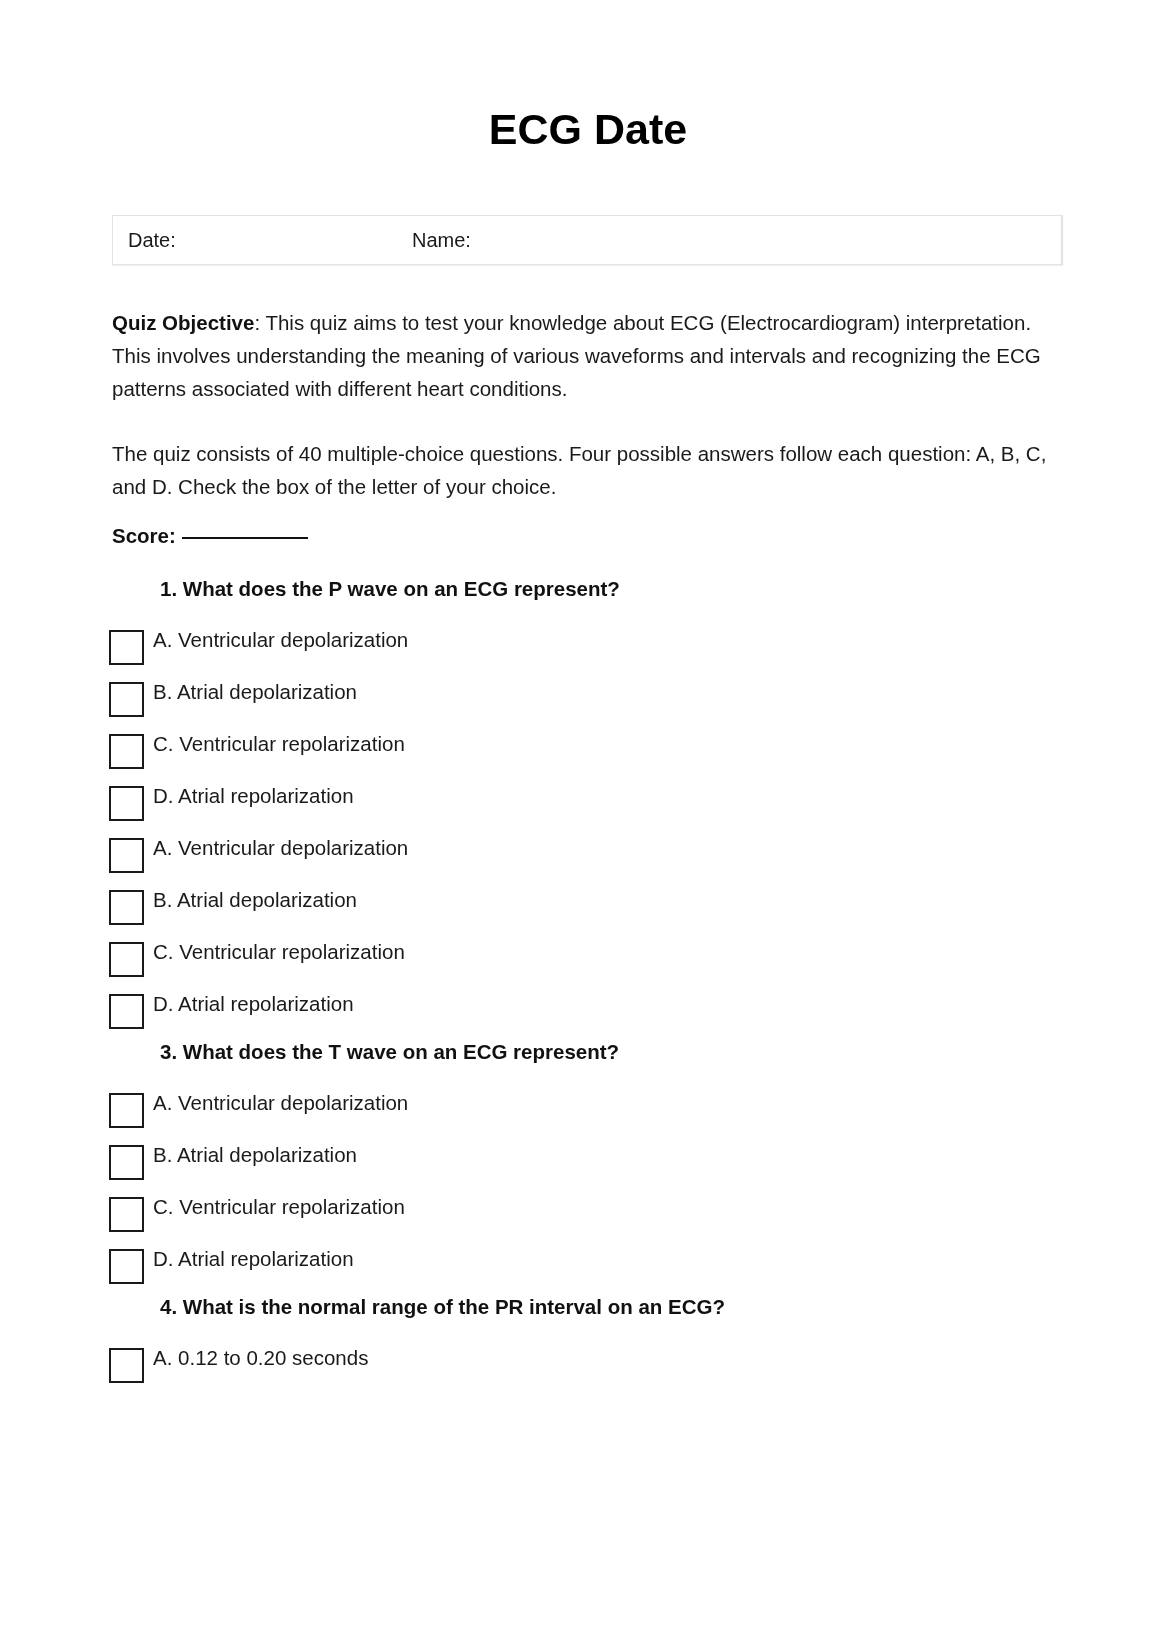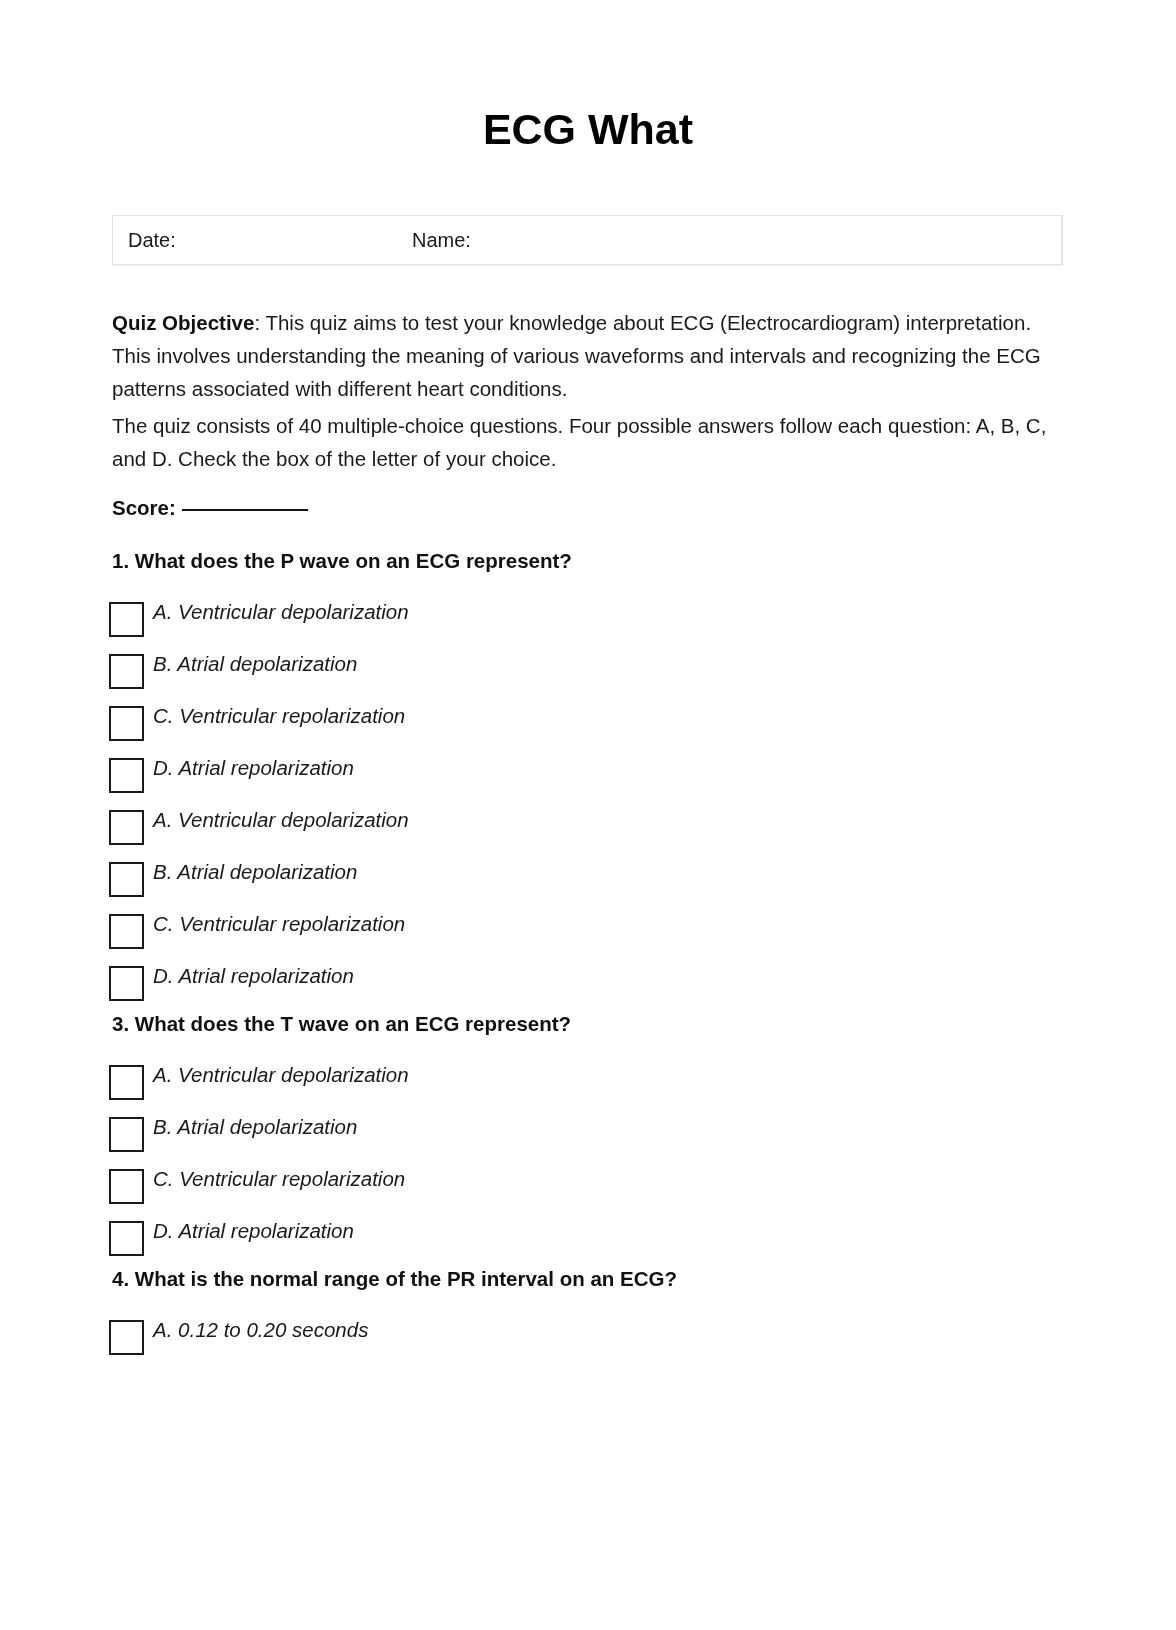--- a/index.html
+++ b/index.html
@@ -71,51 +71,50 @@
       font-weight: bold;
       color: #111;
       margin: 0 0 17px 0;
       line-height: 33px;
     }
     .option {
       position: relative;
       height: 52px;
       padding-left: 41px;
       line-height: 33px;
-      font-style: italic;
     }
     .checkbox {
       position: absolute;
       left: -3px;
       top: 7px;
       width: 31px;
       height: 31px;
       border: 2px solid #1a1a1a;
       background: #fff;
       cursor: pointer;
     }
     .q-block { margin-bottom: 0; }
-    .q-block .q-title { margin-top: -4px; }
+    .q-block .q-title { margin-top: -4px; margin-left: 48px; }
   </style>
 </head>
 <body>
 
-<h1 class="title">ECG What</h1>
+<h1 class="title">ECG Date</h1>
 
 <div class="info-table">
   <div class="info-cell date">
     <span>Date:</span>
   </div>
   <div class="info-cell name">
     <span>Name:</span>
   </div>
 </div>
 
 <div class="content">
-  <p style="margin-bottom:4px;">
+  <p style="margin-bottom:32px;">
     <span class="bold">Quiz Objective</span><span>: This quiz aims to test your knowledge about ECG (Electrocardiogram) interpretation. This involves understanding the meaning of various waveforms and intervals and recognizing the ECG patterns associated with different heart conditions.</span>
   </p>
   <p style="margin-bottom:16px;">The quiz consists of 40 multiple-choice questions. Four possible answers follow each question: A, B, C, and D. Check the box of the letter of your choice.</p>
   <p style="margin-bottom:24px;">
     <span class="bold">Score:</span><span class="score-line"></span>
   </p>
 
   <div id="questions">
       <div class="q-block">
         <p class="q-title">1. What does the P wave on an ECG represent?</p>

